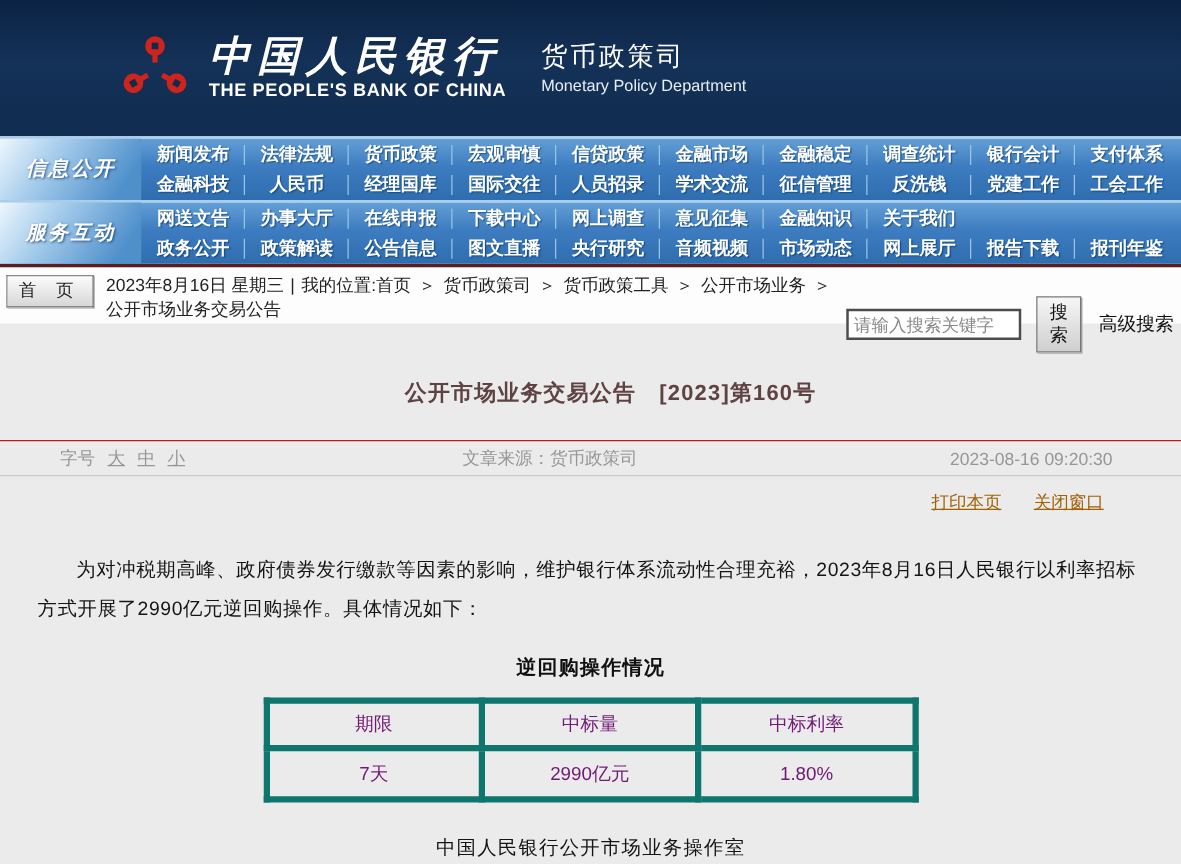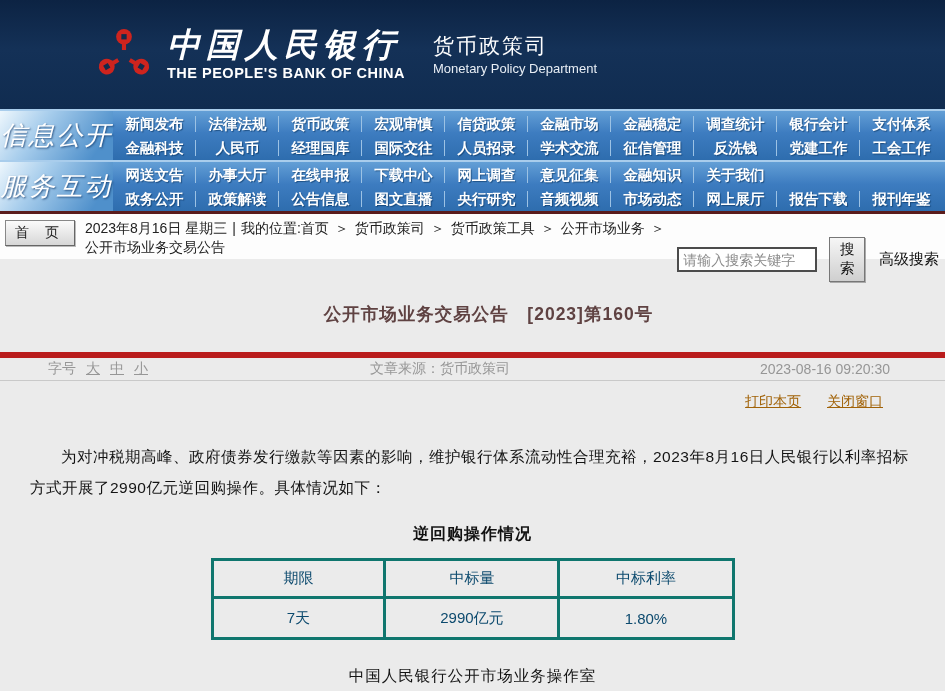--- a/index.html
+++ b/index.html
@@ -29,21 +29,21 @@
   .nav { border-bottom:3px solid #5a1c1c; }
   .nav-band {
     display:flex;
     background:linear-gradient(180deg,#639fd6 0%,#3d7cc0 45%,#2e6dae 100%);
     border-top:2px solid #a9cdec;
   }
   .nav-label {
     width:113px; flex:0 0 auto;
     display:flex; align-items:center; justify-content:center;
     background:linear-gradient(125deg,#eef7fd 0%,#a7cdec 35%,#4f90cb 85%);
-    color:#fff; font-size:26px; font-weight:normal; font-style:italic;
+    color:#fff; font-size:16px; font-weight:bold; font-style:italic;
     letter-spacing:2px; text-shadow:1px 1px 2px rgba(20,60,110,.8);
   }
   .nav-rows { flex:1; display:flex; flex-direction:column; }
   .nav-row { display:flex; height:24px; align-items:flex-start; }
   .nav-band .nav-row:first-child { margin-top:1px; }
   .nav-item {
     width:83px; text-align:center; color:#fff; font-weight:bold;
     font-size:14.5px; text-decoration:none; position:relative; cursor:pointer;
     text-shadow:1px 1px 1px rgba(0,40,80,.55); line-height:24px;
   }
@@ -84,42 +84,42 @@
   }
   .adv-search { margin-left:14px; font-size:15px; color:#111; text-decoration:none; cursor:pointer; white-space:nowrap; }
   
   .content { background:#ebebeb; padding-top:43px; }
   .art-title {
     text-align:center; font-size:17.5px; font-weight:bold;
     color:#5f4242; letter-spacing:1px;padding-left:32px;
   }
   .meta {
     margin-top:26px; height:29px;
-    border-top:6px solid #b91c1c; border-bottom:1px solid #c9c9c9;
+    border-top:1px solid #b91c1c; border-bottom:1px solid #c9c9c9;
     display:flex; align-items:center;
     padding:0 55px 0 48px; color:#969696; font-size:14px;
   }
   .meta-left { width:322px; display:flex; align-items:center; }
   .meta-left .fs-link { margin-left:10px; color:#969696; text-decoration:underline; cursor:pointer; }
   .meta-mid { flex:1; }
   .meta-right { text-align:right; }
   .links-row { text-align:right; padding-right:62px; margin-top:12px; font-size:14px; }
   .links-row a { color:#a16207; text-decoration:underline; margin-left:22px; cursor:pointer; }
   .art-body {
     margin:30px 30px 0; font-size:15.5px; color:#141414;
     line-height:31px; text-indent:2em; letter-spacing:0.5px;
   }
   .tbl-title { text-align:center; font-size:16px; font-weight:bold; color:#111; margin-top:21px; letter-spacing:1px; }
   table.op-table {
     margin:13px auto 0; border-collapse:collapse;
     border:2px solid #1d1d1d; width:524px;
   }
   .op-table th, .op-table td {
-    border:3px solid #0f766e; text-align:center;
-    font-size:15px; color:#0c4a6e; font-weight:normal;
+    border:5px solid #0f766e; text-align:center;
+    font-size:15px; color:#701a75; font-weight:normal;
   }
   .op-table th { height:38px; }
   .op-table td { height:41px; }
   .sig-line { text-align:center; font-size:15.5px; color:#141414; margin-top:26px; letter-spacing:1px; }
 </style>
 </head>
 <body>
 
 <div class="hdr">
   <svg class="hdr-logo" viewBox="0 0 70 70" aria-hidden="true">

